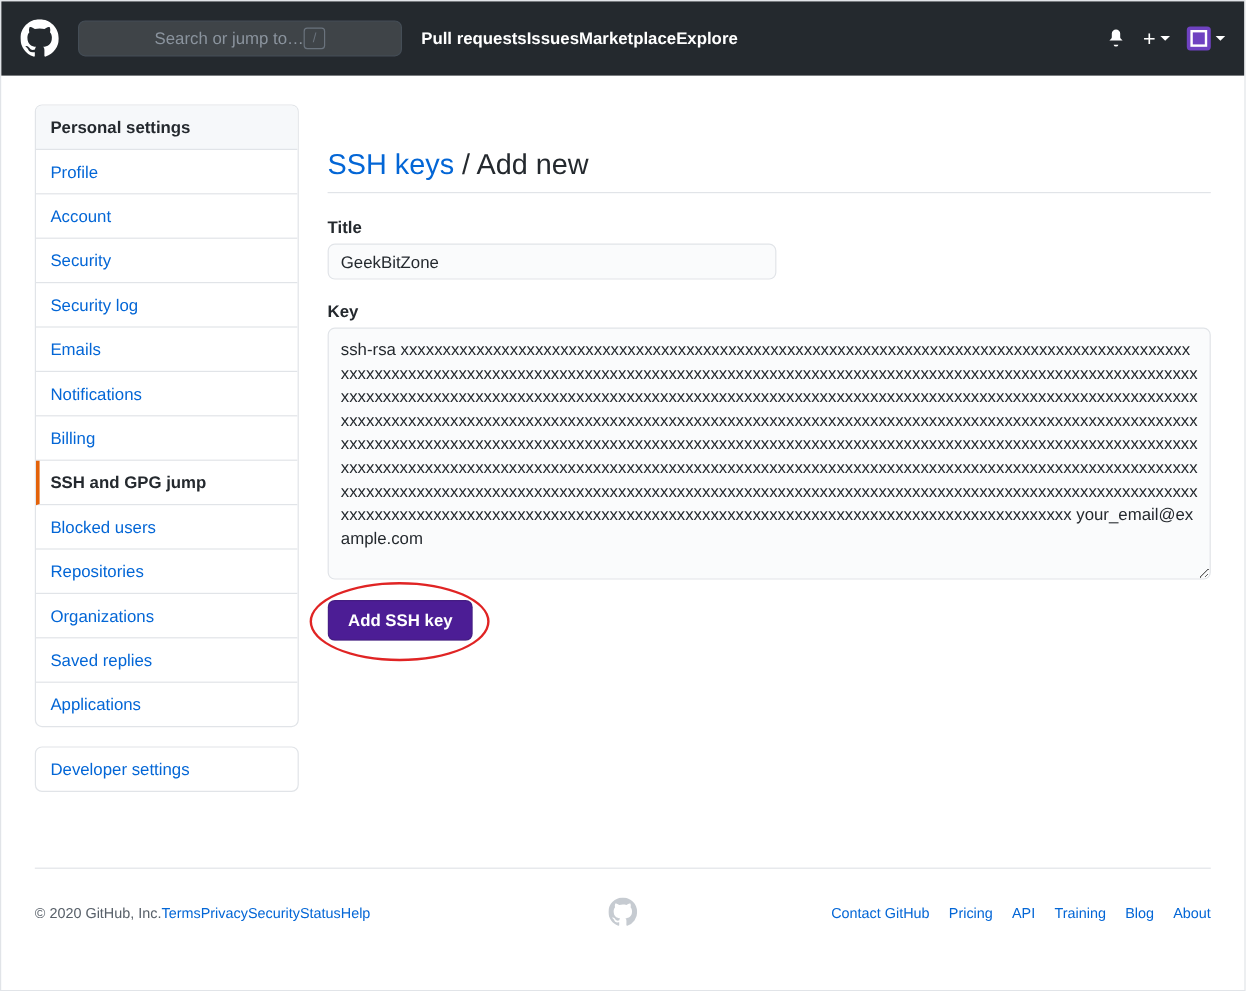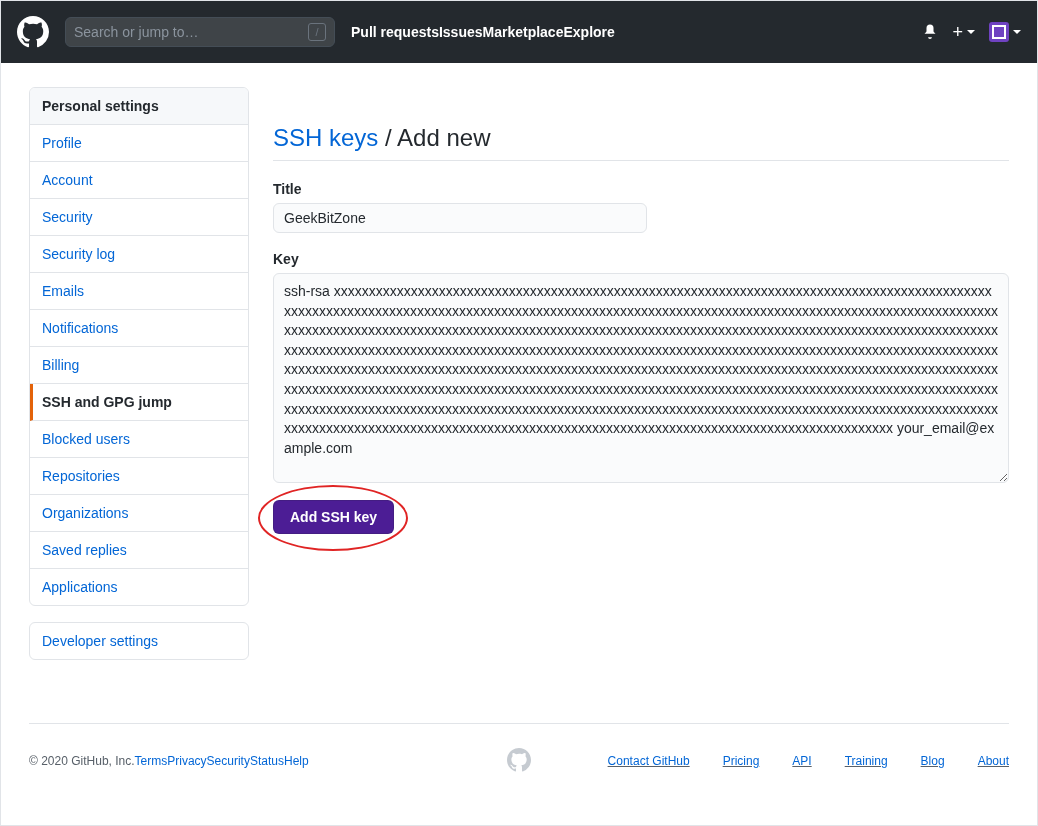--- a/index.html
+++ b/index.html
@@ -26,21 +26,21 @@
     background: #3f4448;
     border: 1px solid #444d56;
     border-radius: 6px;
     height: 30px;
     width: 270px;
     display: flex;
     align-items: center;
     padding: 0 8px;
     color: #8b949e;
     font-size: 14px;
-    justify-content: space-between;
+    justify-content: center;
   }
   .slash-box {
     border: 1px solid #6a737d;
     border-radius: 3px;
     color: #6a737d;
     font-size: 11px;
     width: 18px;
     height: 18px;
     display: flex;
     align-items: center;
@@ -197,21 +197,21 @@
   .footer {
     display: flex;
     align-items: center;
     padding: 30px 28px 12px 28px;
     font-size: 12px;
     color: #586069;
     position: relative;
   }
   .footer-left { display:flex; align-items:flex-end; }
   .footer-left a, .footer-right a { color:#0366d6; text-decoration:none; font-size:12px;}
-  .footer-right { margin-left:auto; display:flex; gap:33px;text-decoration:underline;}
+  .footer-right { margin-left:auto; display:flex; gap:16px;}
   .footer-logo { position:absolute; left:50%; transform:translateX(-50%); }
   .footer-logo svg { fill:#c6cbd1; }
 </style>
 </head>
 <body>
 
 <div class="top-header">
   <span class="logo-wrap">
     <svg class="logo-svg" height="32" width="32" viewBox="0 0 16 16">
         <path d="M8 0C3.58 0 0 3.58 0 8c0 3.54 2.29 6.53 5.47 7.59.4.07.55-.17.55-.38 0-.19-.01-.82-.01-1.49-2.01.37-2.53-.49-2.69-.94-.09-.23-.48-.94-.82-1.13-.28-.15-.68-.52-.01-.53.63-.01 1.08.58 1.23.82.72 1.21 1.87.87 2.33.66.07-.52.28-.87.51-1.07-1.78-.2-3.64-.89-3.64-3.95 0-.87.31-1.59.82-2.15-.08-.2-.36-1.02.08-2.12 0 0 .67-.21 2.2.82a7.5 7.5 0 0 1 2-.27c.68 0 1.36.09 2 .27 1.53-1.04 2.2-.82 2.2-.82.44 1.1.16 1.92.08 2.12.51.56.82 1.27.82 2.15 0 3.07-1.87 3.75-3.65 3.95.29.25.54.73.54 1.48 0 1.07-.01 1.93-.01 2.2 0 .21.15.46.55.38A8.01 8.01 0 0 0 16 8c0-4.42-3.58-8-8-8z"></path>

